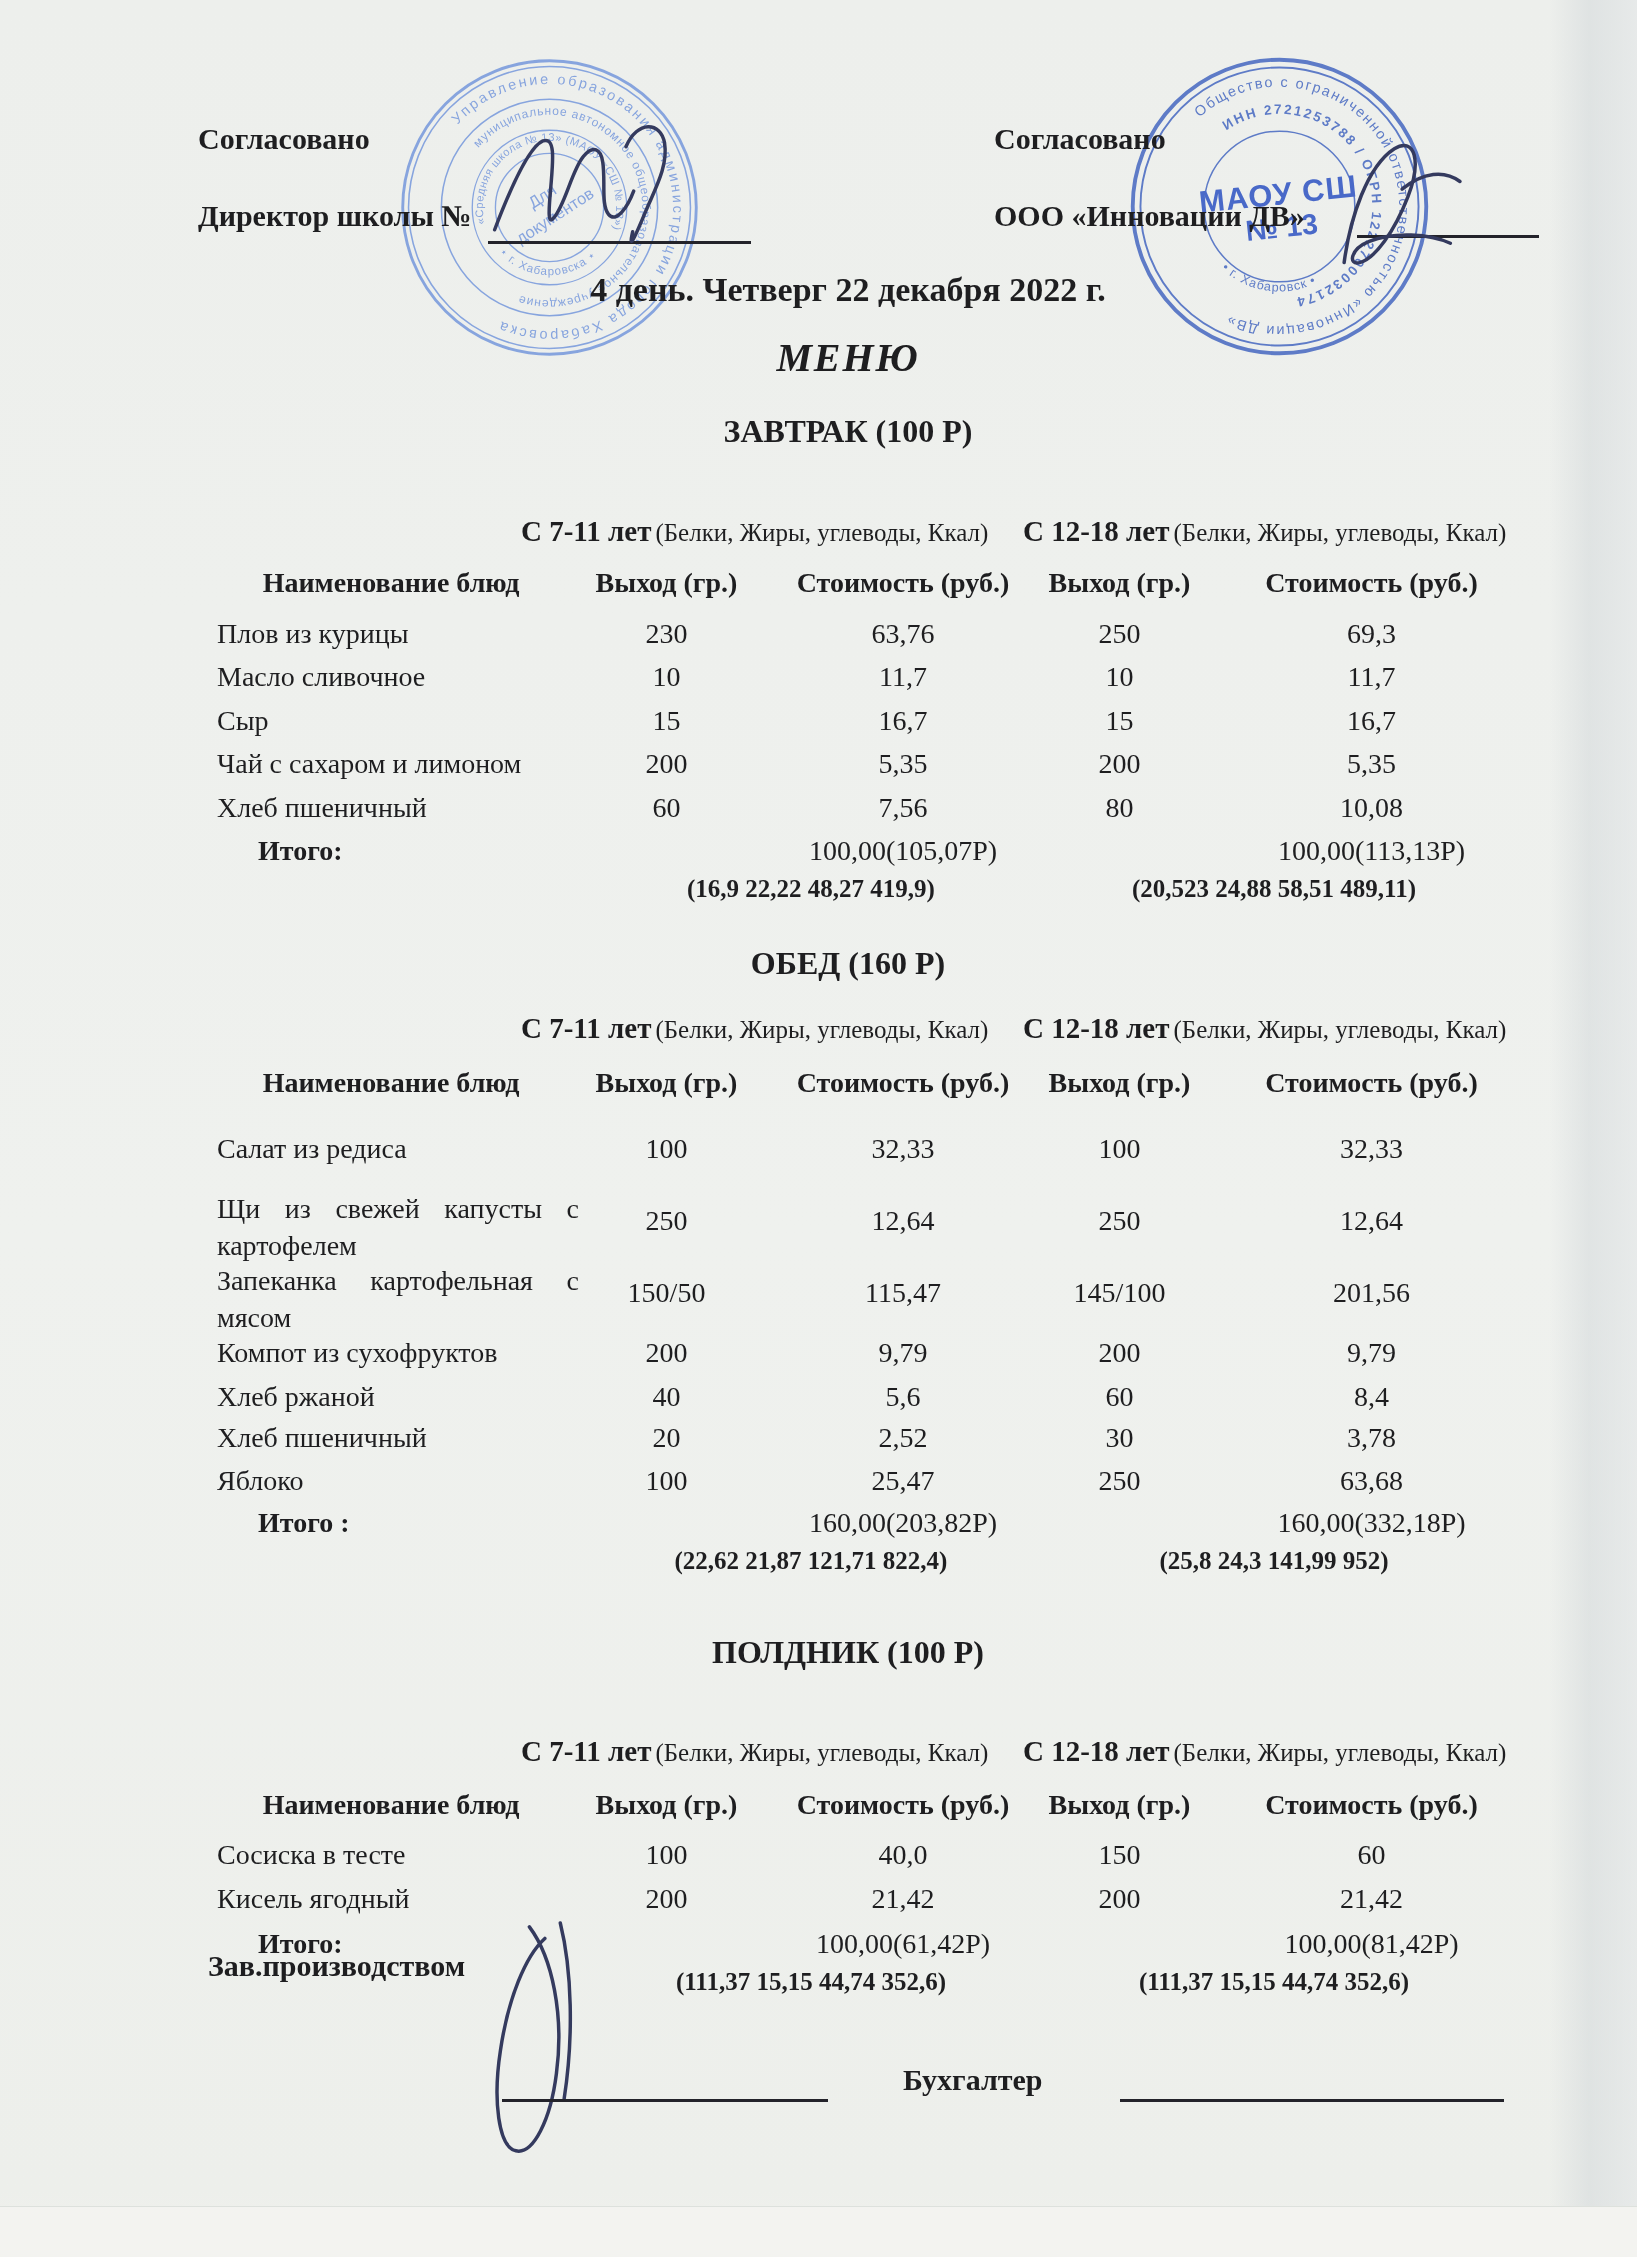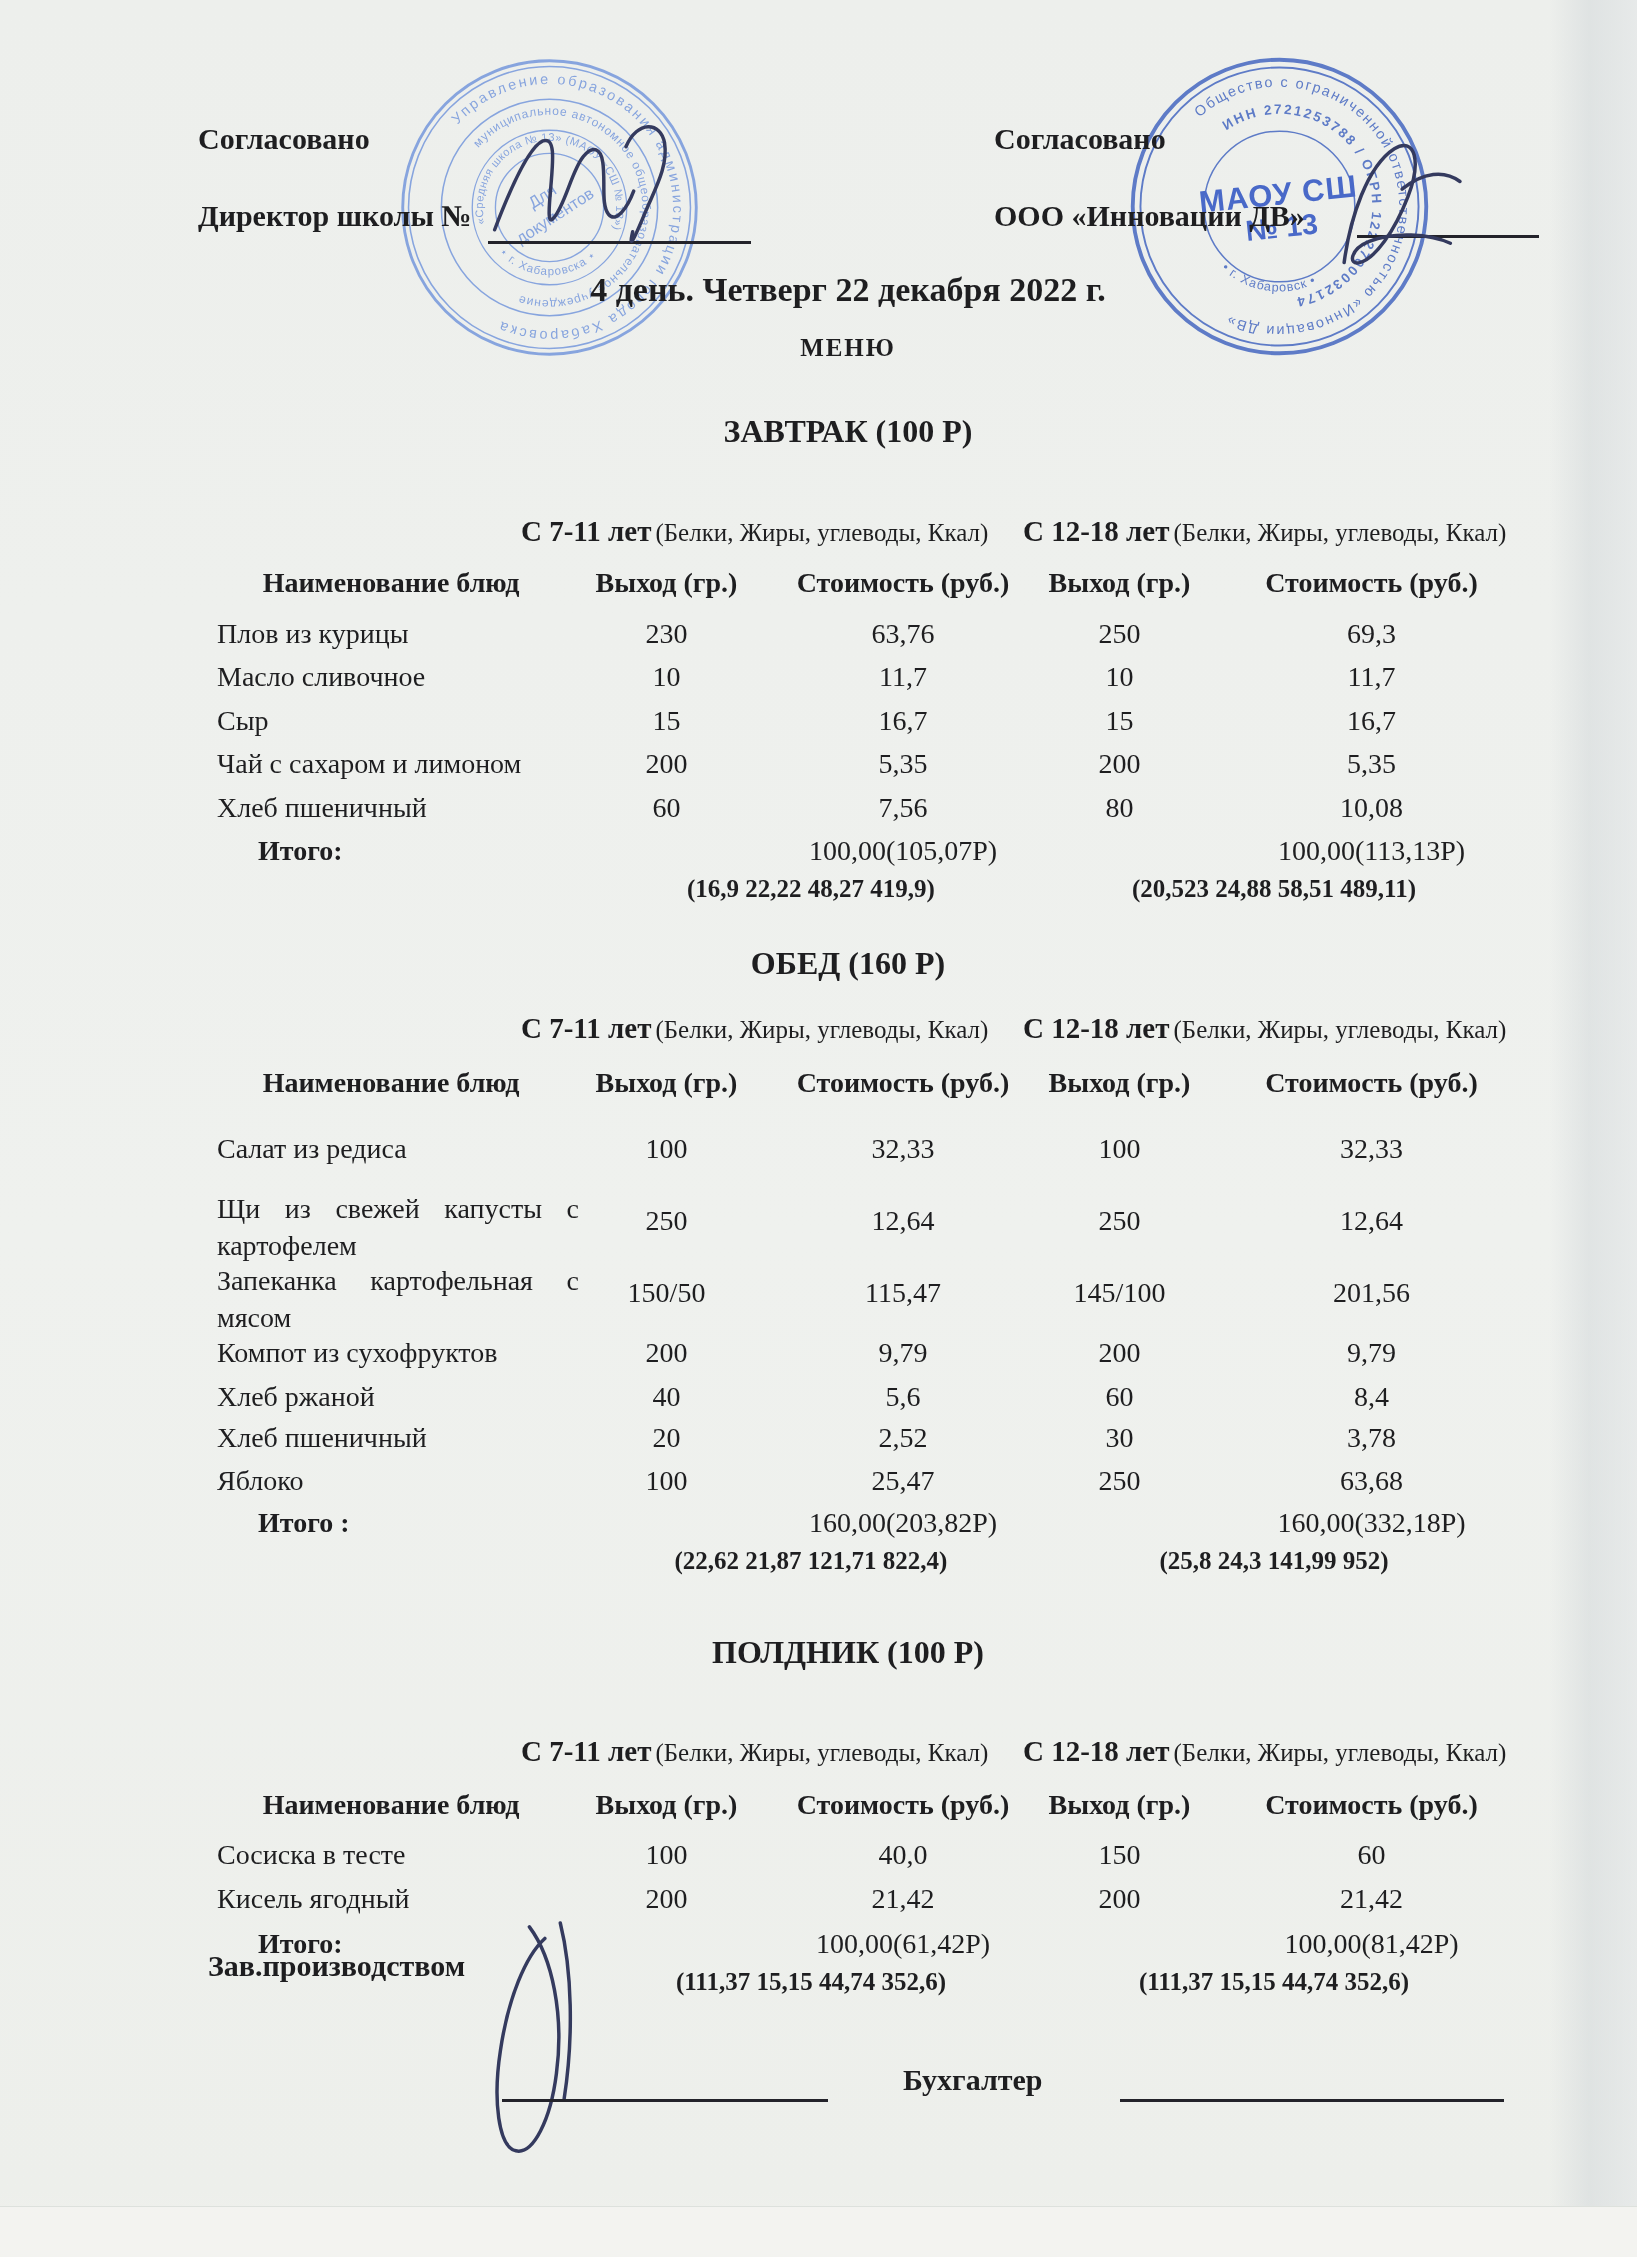--- a/index.html
+++ b/index.html
@@ -14,21 +14,21 @@
   }
   .edge-right{position:absolute;top:0;left:1549px;width:89px;height:2206px;
     background:linear-gradient(90deg,rgba(205,211,213,0) 0%,rgba(206,212,215,.45) 45%,rgba(228,231,232,.65) 100%);}
   .edge-bottom{position:absolute;left:0;top:2206px;width:1638px;height:51px;
     background:#f3f3f0;border-top:1px solid #dde1dd;}
   .txt{position:absolute;white-space:nowrap;}
   .b{font-weight:bold;margin-left:41px;}
   .approve{font-size:30px;font-weight:bold;}
   .center-line{position:absolute;left:58px;right:0;text-align:center;font-weight:bold;white-space:nowrap;}
   .date-title{font-size:34px;}
-  .menu-title{font-size:25px;letter-spacing:1.9px;}
+  .menu-title{font-size:40px;letter-spacing:1.9px;font-style:italic;}
   .section-title{font-size:32px;}
   .group{position:absolute;white-space:nowrap;}
   .g-bold{font-weight:bold;font-size:29px;}
   .g-note{font-size:25px;}
   .trow{position:absolute;left:0;width:100%;}
   .c{position:absolute;font-size:28px;line-height:37px;}
   .cname{left:217px;width:362px;}
   .cname.hdr{width:348px;text-align:center;}
   .cv1{left:570px;width:193px;text-align:center;}
   .cc1{left:792px;width:222px;text-align:center;white-space:nowrap;}

